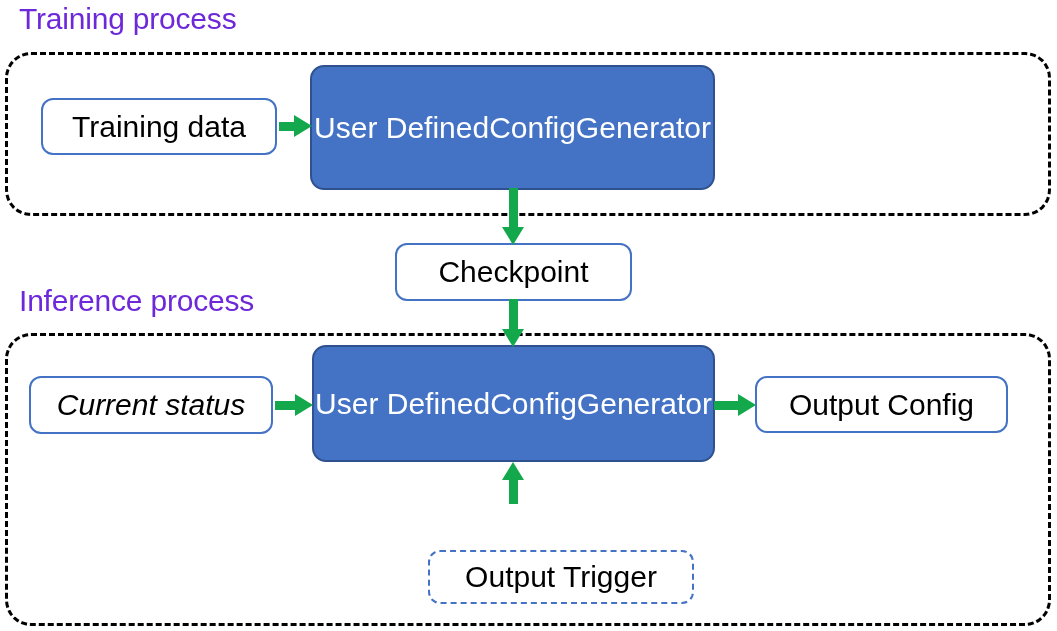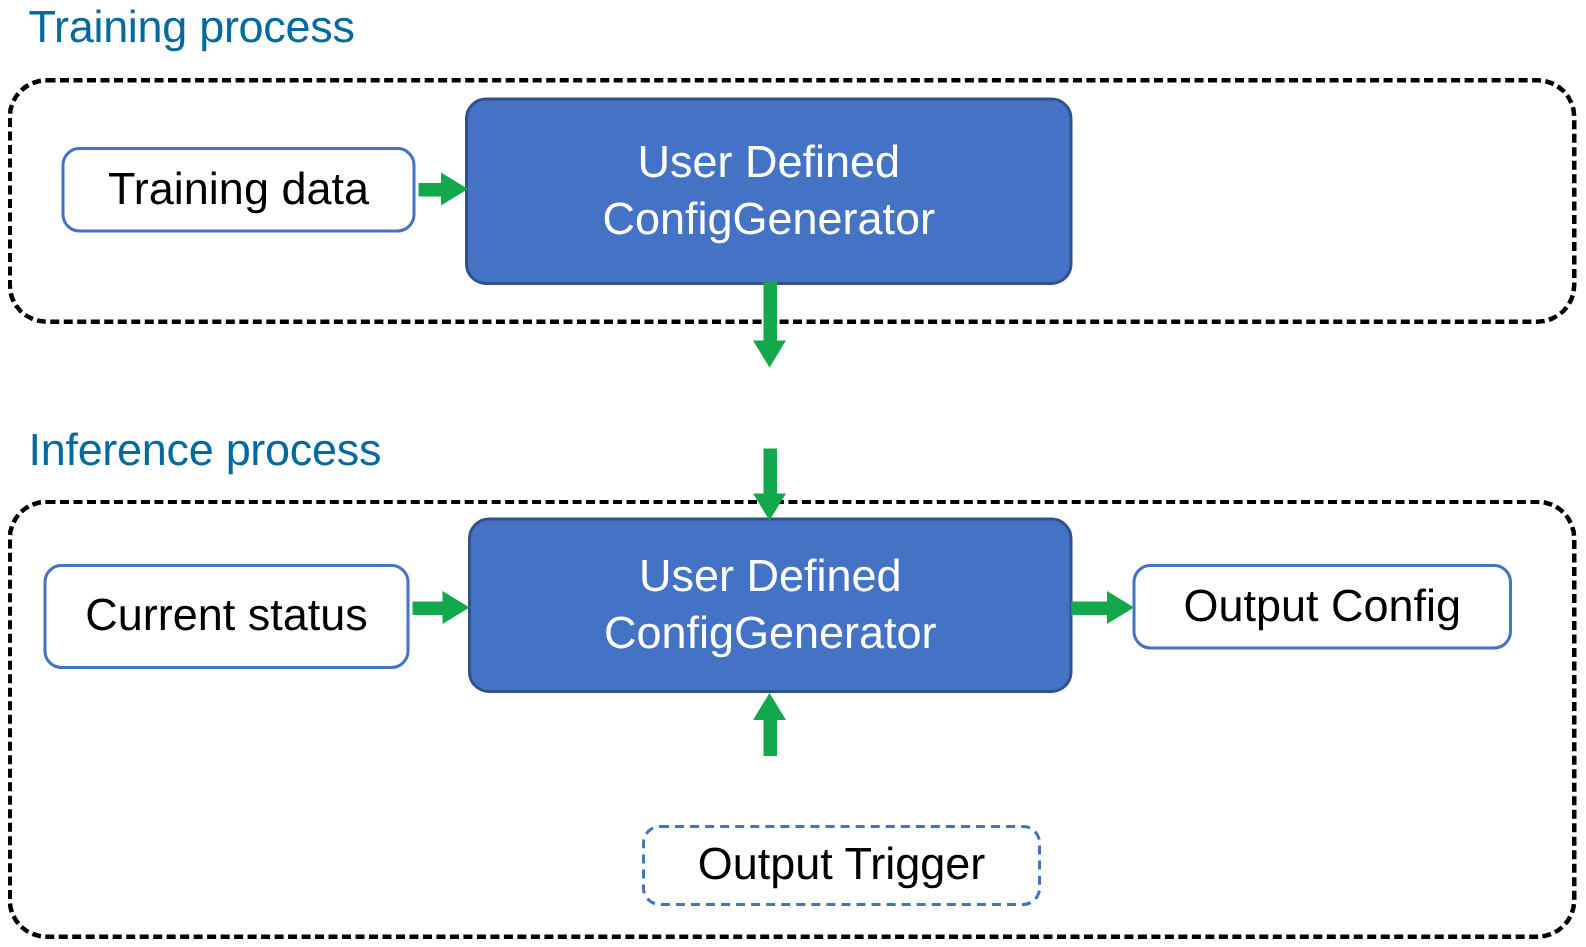--- a/index.html
+++ b/index.html
@@ -18,21 +18,21 @@
     height: 631px;
     background: #ffffff;
     overflow: hidden;
   }
 
   
   .section-label {
     position: absolute;
     font-size: 30px;
     line-height: 30px;
-    color: #0369a1;
+    color: #6d28d9;
     white-space: nowrap;
     letter-spacing: -0.2px;
   }
   #label-training  { left: 19px;  top: 4px;   }
   #label-inference { left: 19px;  top: 286px; }
 
   
   .group-box {
     position: absolute;
     border: 3px dashed #000000;
@@ -53,32 +53,32 @@
     display: flex;
     align-items: center;
     justify-content: center;
     color: #000000;
     font-size: 30px;
     line-height: 1;
     white-space: nowrap;
   }
   #node-training-data  { left: 41px;  top: 98px;  width: 236px; height: 57px; }
   #node-checkpoint     { left: 395px; top: 243px; width: 237px; height: 58px; }
-  #node-current-status { left: 29px;  top: 376px; width: 244px; height: 70px; }
+  #node-current-status { left: 29px;  top: 376px; width: 244px; height: 58px; font-style: italic; }
   #node-output-config  { left: 755px; top: 376px; width: 253px; height: 57px; text-align: center; }
 
   
   .node-blue {
     position: absolute;
     box-sizing: border-box;
     background: #4472C4;
     border: 2px solid #2F528F;
     border-radius: 14px;
     display: flex;
-    flex-direction: column;
+    flex-direction: row;
     align-items: center;
     justify-content: center;
     color: #ffffff;
     font-size: 30px;
     line-height: 38px;
     text-align: center;
     white-space: nowrap;
   }
   #node-generator-train { left: 310px; top: 65px;  width: 405px; height: 125px; }
   #node-generator-infer { left: 312px; top: 345px; width: 403px; height: 117px; }
@@ -190,20 +190,23 @@
 
   <div class="node-white" id="node-training-data">
     <span>Training data</span>
   </div>
 
   <div class="node-blue" id="node-generator-train">
     <span>User Defined</span>
     <span>ConfigGenerator</span>
   </div>
 
+  <div class="node-white" id="node-checkpoint">
+    <span>Checkpoint</span>
+  </div>
 
   <div class="node-white" id="node-current-status">
     <span>Current status</span>
   </div>
 
   <div class="node-blue" id="node-generator-infer">
     <span>User Defined</span>
     <span>ConfigGenerator</span>
   </div>
 

